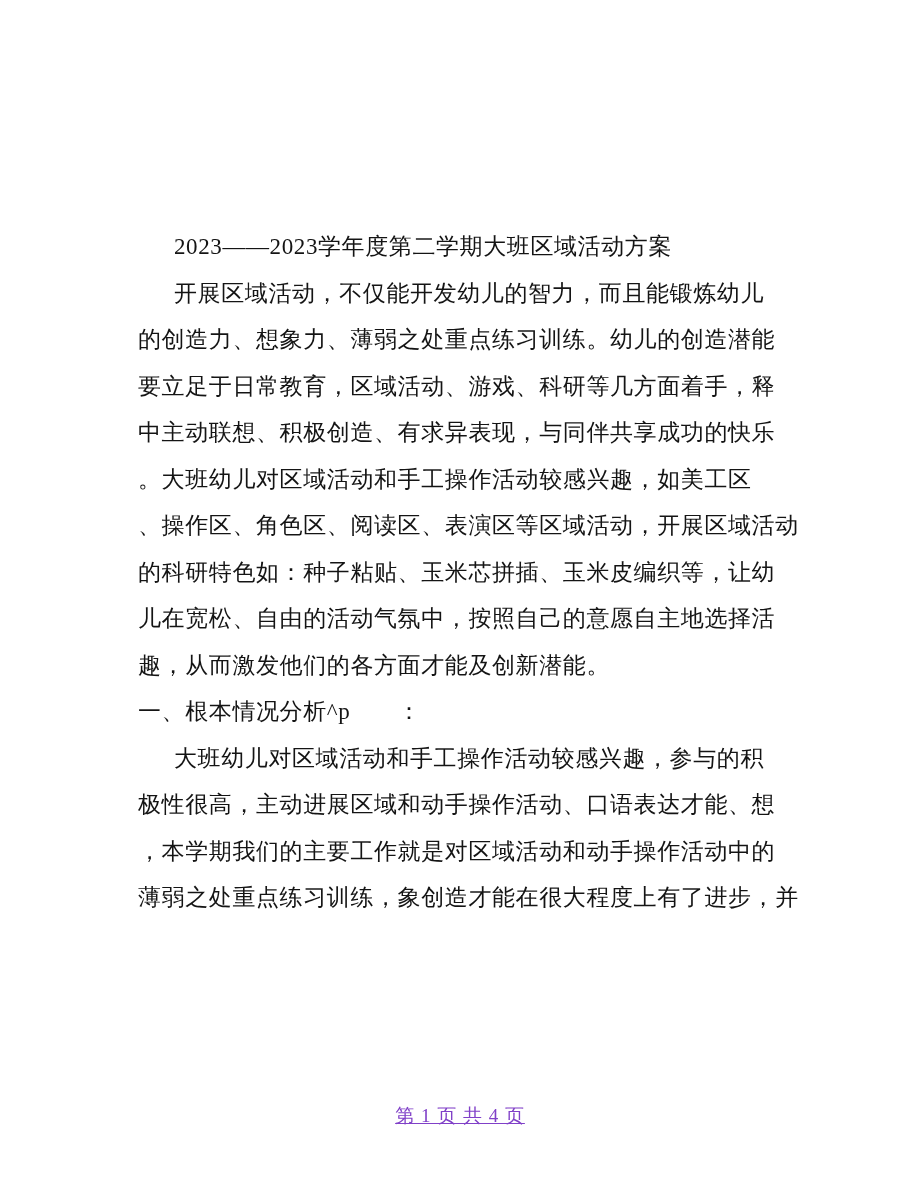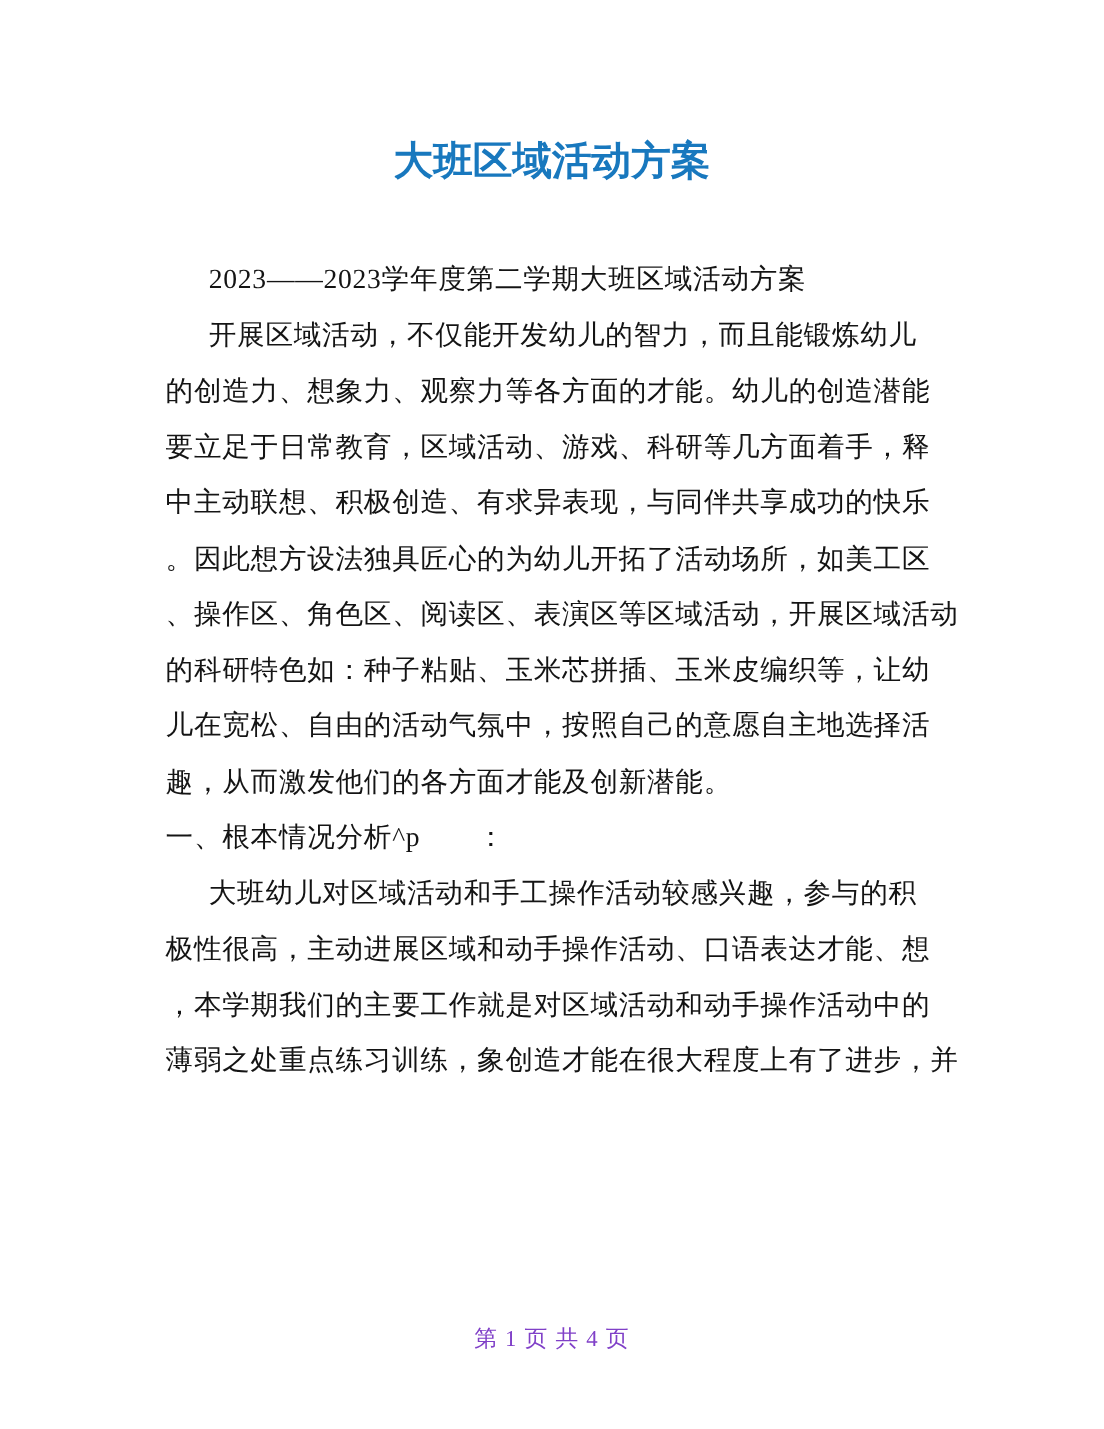--- a/index.html
+++ b/index.html
@@ -23,21 +23,21 @@
     margin: 0;
     text-align: center;
     font-family: "Liberation Sans", "DejaVu Sans", sans-serif;
     font-weight: bold;
     font-size: 33px;
     letter-spacing: 0px;
     color: #1878BE;
   }
   .doc-body {
     position: absolute;
-    top: 210px;
+    top: 224px;
     left: 138px;
     width: 670px;
     font-size: 23px;
     color: #141414;
   }
   .line {
     height: 46.5px;
     line-height: 46.5px;
     letter-spacing: 0.6px;
     white-space: nowrap;
@@ -55,37 +55,36 @@
     font-size: 19px;
     letter-spacing: 1px;
     color: #8040C8;
   }
 </style>
 </head>
 <body>
 
 <div class="page">
 
-  <h1 class="doc-title" style="color: rgb(24, 120, 190);">大班区域活动方案</h1>
 
   <div class="doc-body" id="doc-body">
       <div class="line indent">2023——2023学年度第二学期大班区域活动方案</div>
       <div class="line indent">开展区域活动，不仅能开发幼儿的智力，而且能锻炼幼儿</div>
-      <div class="line">的创造力、想象力、观察力等各方面的才能。幼儿的创造潜能</div>
+      <div class="line">的创造力、想象力、薄弱之处重点练习训练。幼儿的创造潜能</div>
       <div class="line">要立足于日常教育，区域活动、游戏、科研等几方面着手，释</div>
       <div class="line">中主动联想、积极创造、有求异表现，与同伴共享成功的快乐</div>
-      <div class="line">。因此想方设法独具匠心的为幼儿开拓了活动场所，如美工区</div>
+      <div class="line">。大班幼儿对区域活动和手工操作活动较感兴趣，如美工区</div>
       <div class="line">、操作区、角色区、阅读区、表演区等区域活动，开展区域活动</div>
       <div class="line">的科研特色如：种子粘贴、玉米芯拼插、玉米皮编织等，让幼</div>
       <div class="line">儿在宽松、自由的活动气氛中，按照自己的意愿自主地选择活</div>
       <div class="line">趣，从而激发他们的各方面才能及创新潜能。</div>
       <div class="line">一、根本情况分析^p　　：</div>
       <div class="line indent">大班幼儿对区域活动和手工操作活动较感兴趣，参与的积</div>
       <div class="line">极性很高，主动进展区域和动手操作活动、口语表达才能、想</div>
       <div class="line">，本学期我们的主要工作就是对区域活动和动手操作活动中的</div>
       <div class="line">薄弱之处重点练习训练，象创造才能在很大程度上有了进步，并</div>
     </div>
 
-  <div class="page-footer" style="color: rgb(128, 64, 200);">
+  <div class="page-footer" style="color: rgb(128, 64, 200); text-decoration: underline;">
     <span>第 1 页 共 4 页</span>
   </div>
 
 </div>
 
 </body></html>

